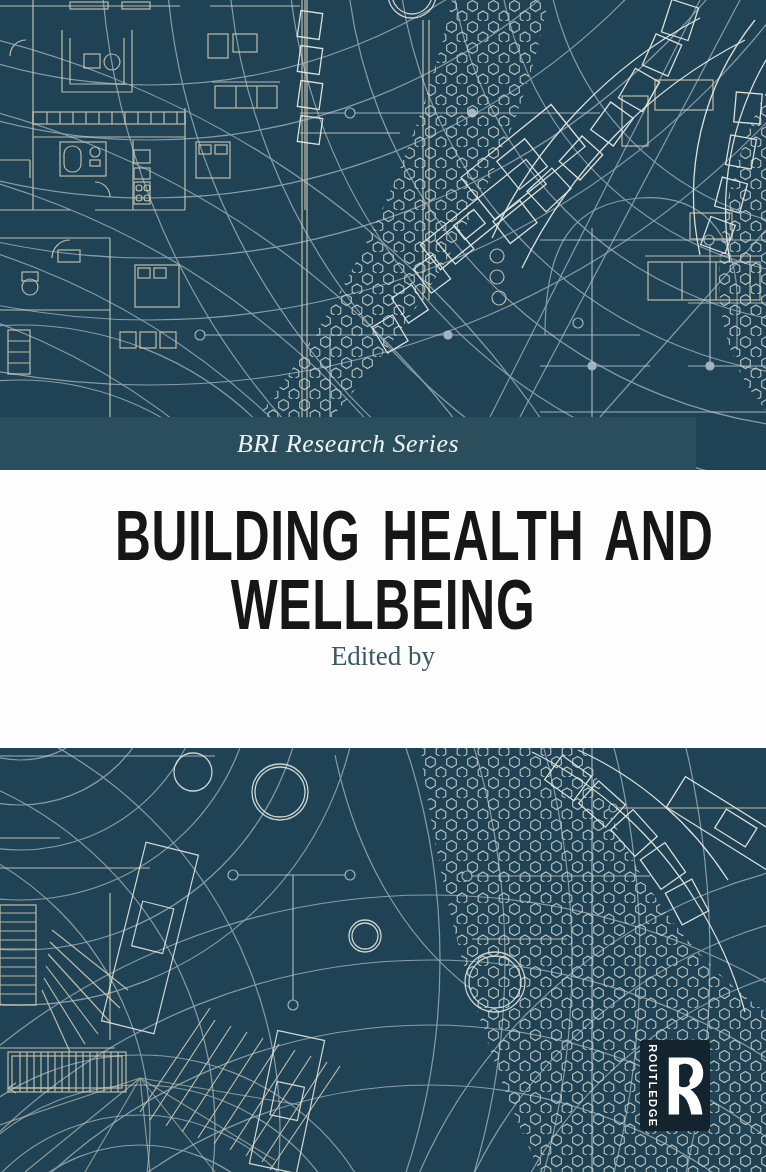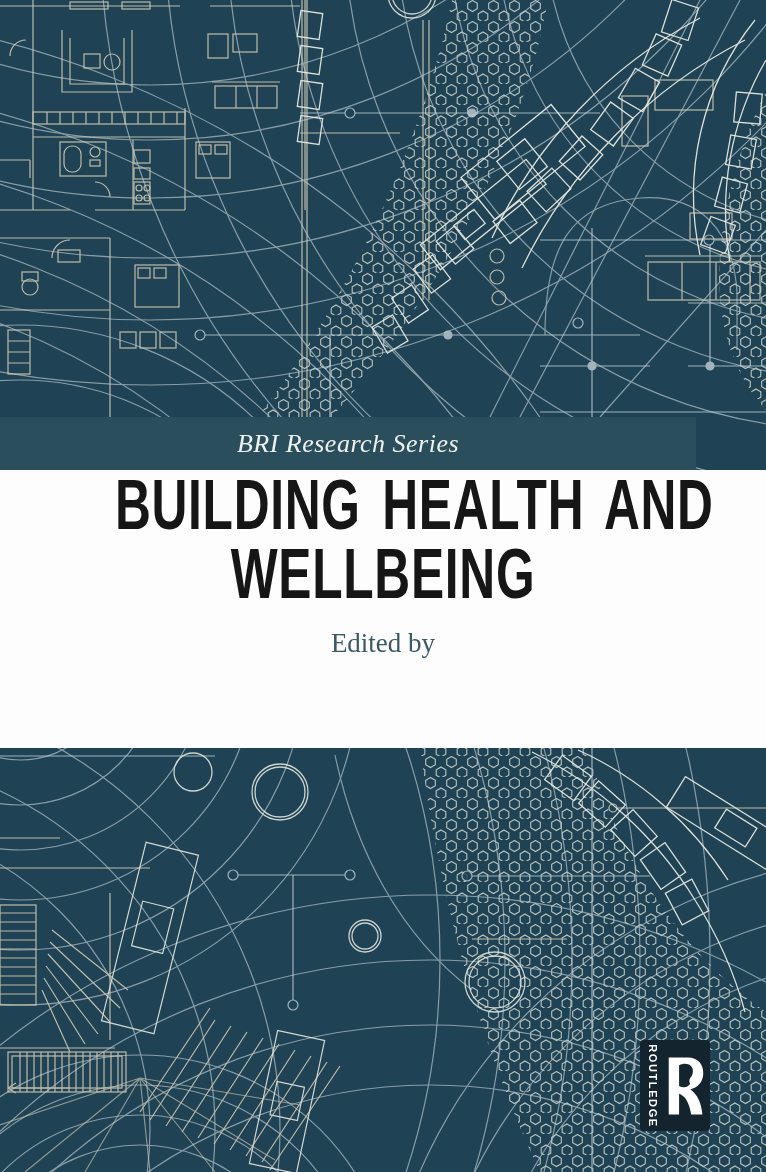--- a/index.html
+++ b/index.html
@@ -17,27 +17,27 @@
   .series-band span{
     color:#eef2ef;font-family:"Liberation Serif",serif;font-style:italic;
     font-size:26px;letter-spacing:.5px;
   }
   
   .title-panel{
     position:absolute;left:0;top:470px;width:766px;height:278px;
     background:#fdfdfd;text-align:center;
   }
   .book-title{
-    margin:0;padding-top:0;
+    margin:0;padding-top:31px;
     font-family:"Liberation Sans",sans-serif;font-weight:700;
     font-size:71px;line-height:69px;color:#161616;
     letter-spacing:1px;word-spacing:10px;white-space:nowrap;
   }
   .book-title .tline{display:block;transform:scaleX(.70);transform-origin:50% 50%;}
-  .byline{margin-top:18px;color:#3c5864;font-family:"Liberation Serif",serif;}
+  .byline{color:#3c5864;font-family:"Liberation Serif",serif;}
   .byline .prefix{display:block;font-size:27px;line-height:34px;}
   .byline .editor{display:block;font-size:31px;line-height:40px;}
   
   .routledge{
     position:absolute;left:640px;top:1040px;width:70px;height:91px;
     background:#14242f;border-radius:4px;
   }
   .routledge .wordmark{
     position:absolute;left:7px;top:50%;transform:translateY(-50%);
     writing-mode:vertical-rl;

